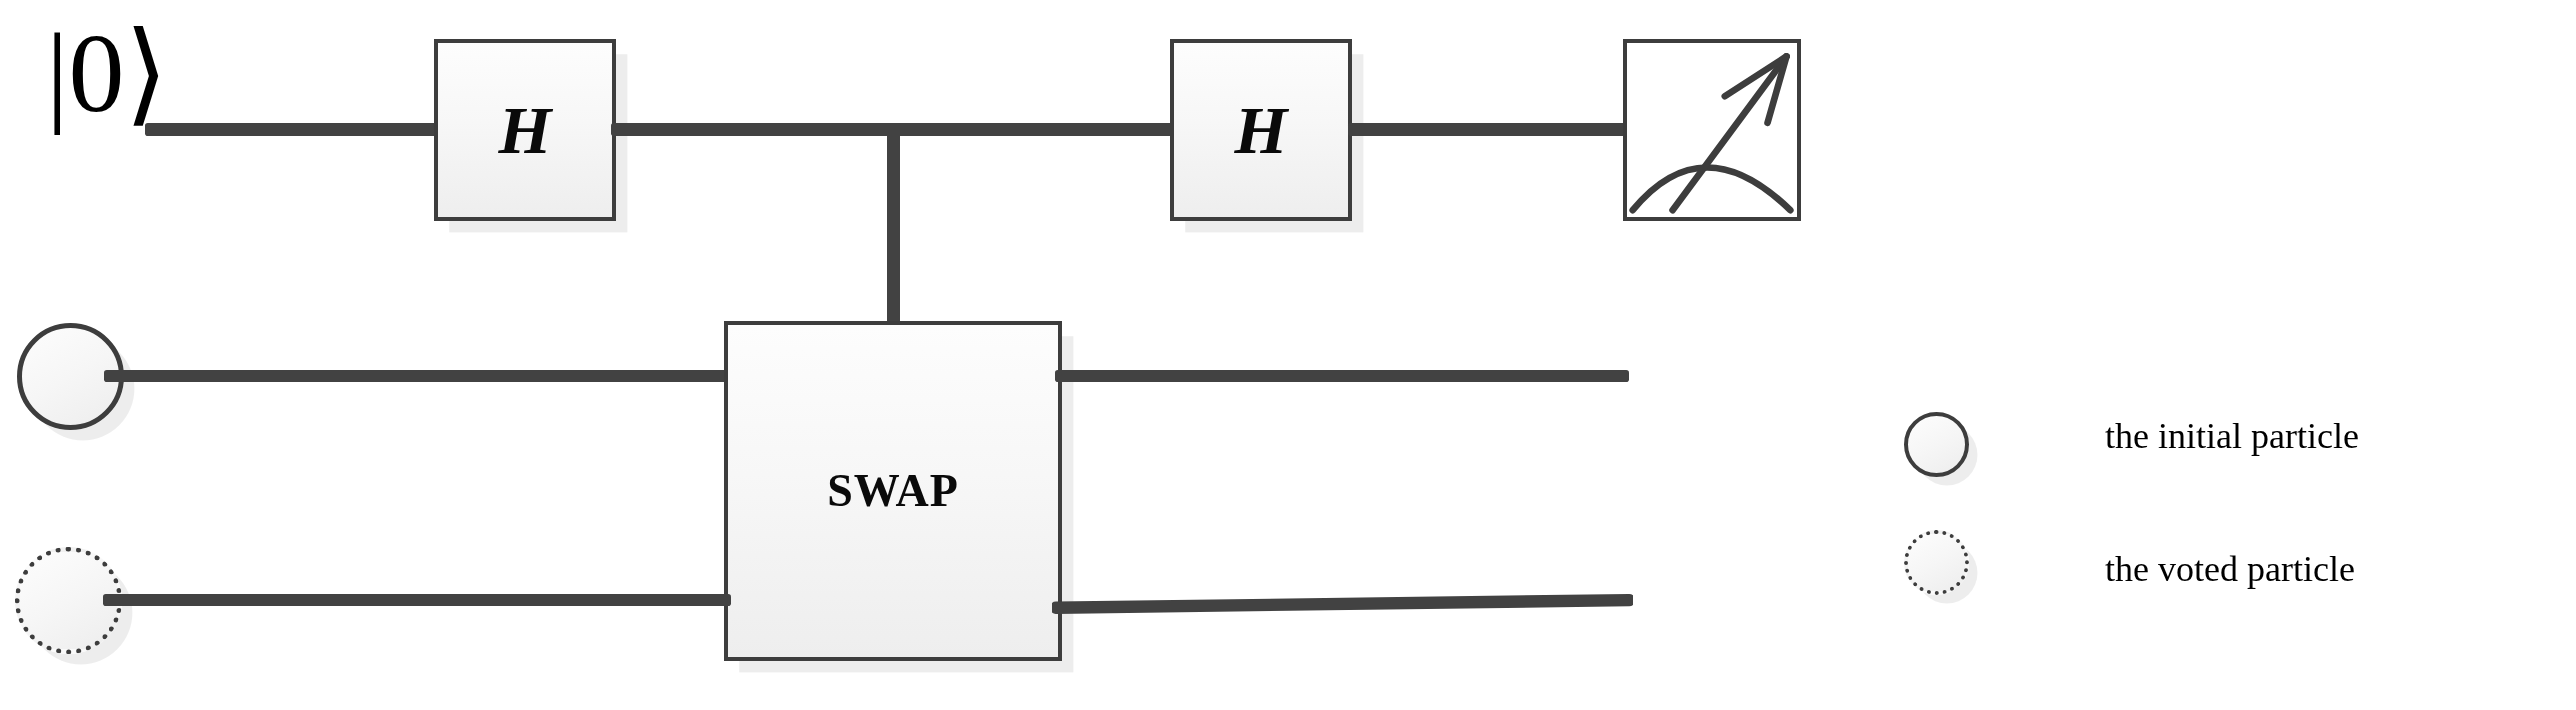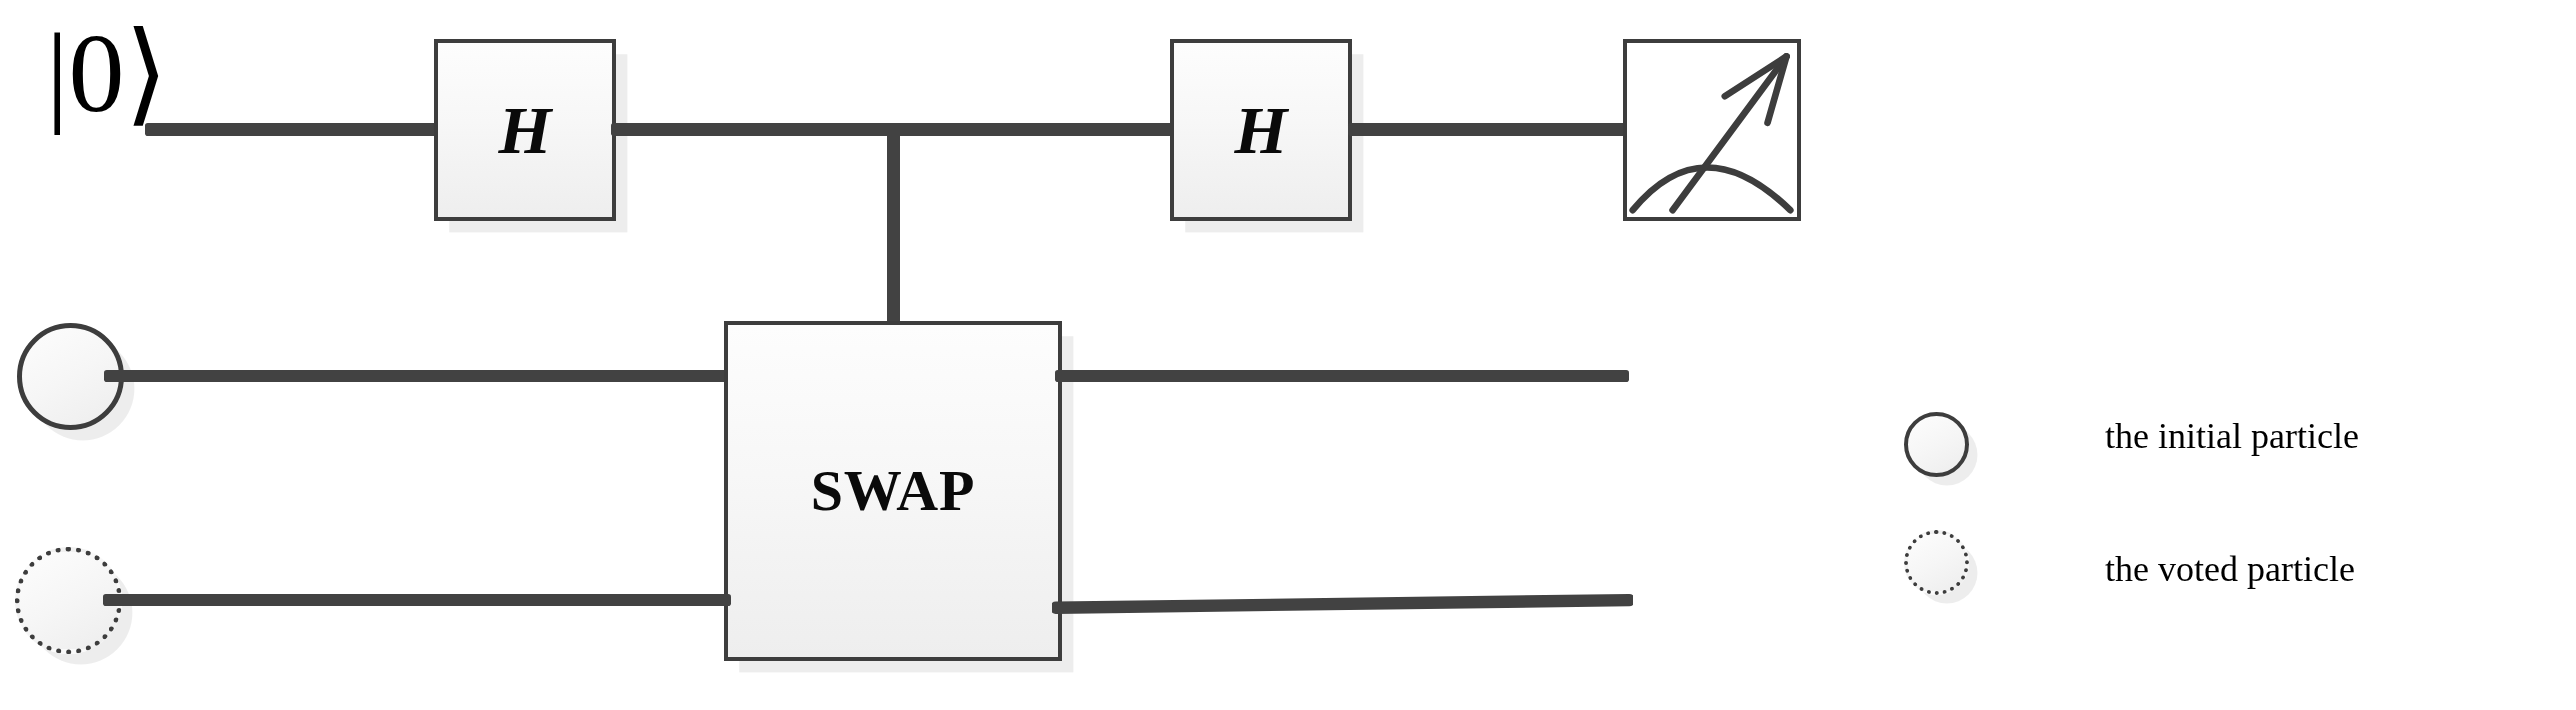--- a/index.html
+++ b/index.html
@@ -41,21 +41,21 @@
     font-family: "Liberation Serif", "DejaVu Serif", serif;
     font-style: italic;
     font-weight: bold;
     font-size: 68px;
     color: #0a0a0a;
     line-height: 1;
   }
   .gate-label-swap {
     font-family: "Liberation Serif", "DejaVu Serif", serif;
     font-weight: bold;
-    font-size: 58px;
+    font-size: 46px;
     letter-spacing: 0.9px;
     color: #0a0a0a;
     line-height: 1;
   }
 
   .meter-box {
     position: absolute;
     border: 4.7px solid #3d3d3d;
     background: #ffffff;
     box-sizing: border-box;

